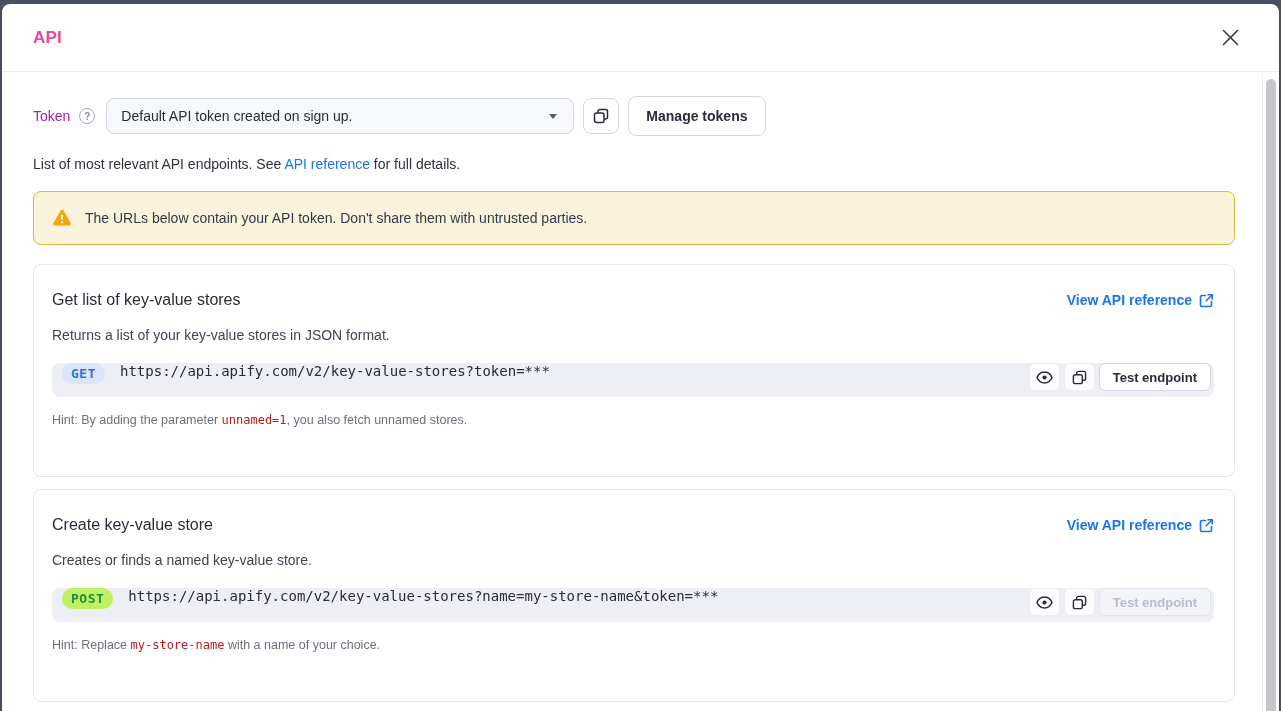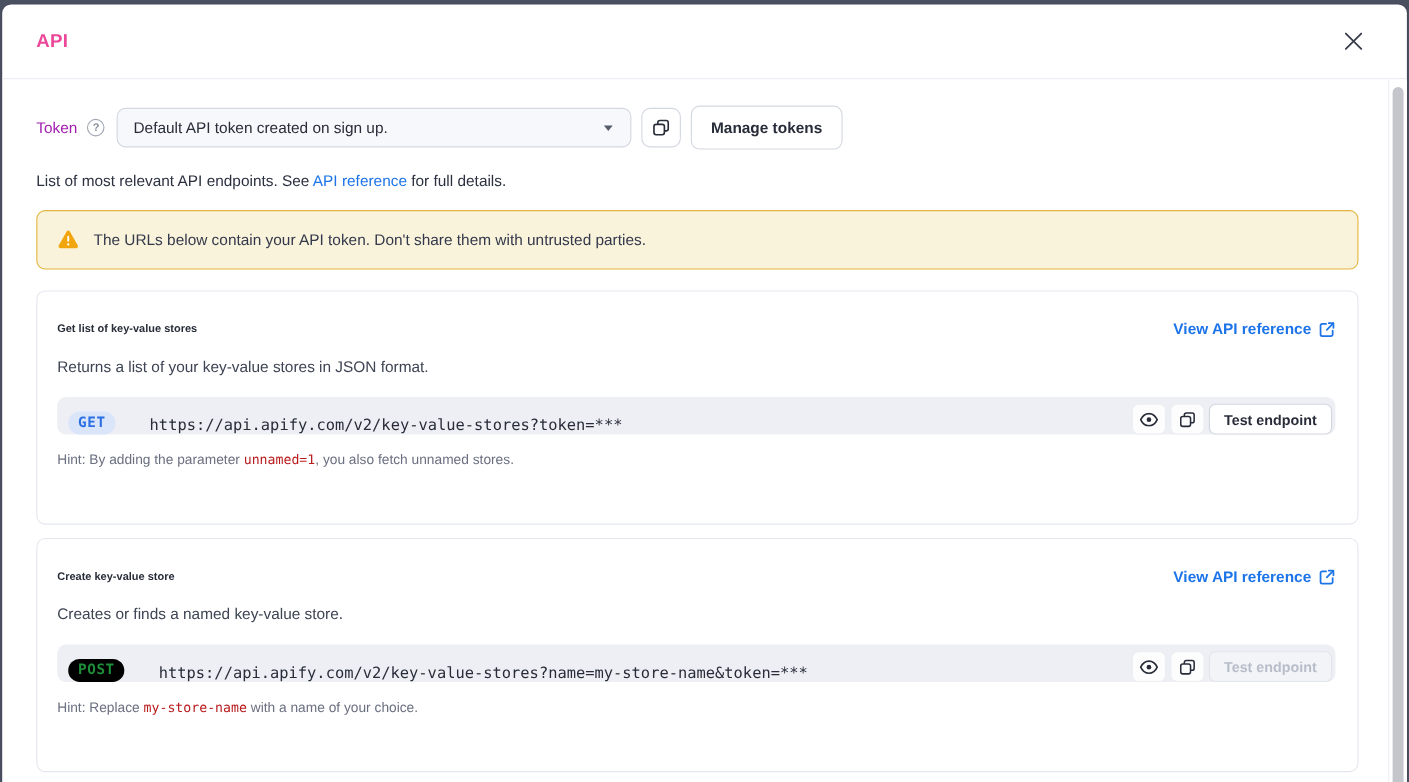--- a/index.html
+++ b/index.html
@@ -106,45 +106,44 @@
 
   .endpoint-card {
     border: 1px solid #e4e7ee;
     border-radius: 8px;
     padding: 26px 20px 24px 18px;
     min-height: 213px;
   }
   .endpoint-card.first { margin-top: 19px; }
   .endpoint-card.second { margin-top: 12px; }
   .card-head { display: flex; align-items: center; justify-content: space-between; }
-  .card-title { font-size: 10px; font-weight: 700; color: #272c38; }
+  .card-title { font-size: 16px; font-weight: 400; color: #272c38; }
   .ref-link {
     display: flex; align-items: center; gap: 7px;
     font-size: 14px; font-weight: 700; color: #1d74e8;
     text-decoration: none; cursor: pointer;
   }
   .card-desc { margin-top: 18px; font-size: 14px; color: #3e4454; }
   .endpoint-bar {
     margin-top: 20px;
     height: 34px;
     background: #edeff4;
     border-radius: 8px;
-    display: flex; align-items: flex-end;
+    display: flex; align-items: flex-start;
     padding: 0 3px 0 10px;
-    gap: 16px;
   }
   .method-pill {
     font-family: "DejaVu Sans Mono", monospace;
     font-size: 13px; font-weight: 700;
     padding: 3px 9px;
     border-radius: 20px;
     letter-spacing: .5px;
   }
   .method-get  { background: #dbe5fa; color: #2b6fe3; }
-  .method-post { background: #000000; color: #1e8f3a; }
+  .method-post { background: #bef264; color: #1e8f3a; }
   .endpoint-url {
     font-family: "DejaVu Sans Mono", monospace;
     font-size: 14px; color: #272c38;
     margin-left: 15px;
     flex: 1;
     white-space: nowrap; overflow: hidden;
   }
   .bar-actions { display: flex; align-items: center; gap: 4px; }
   .bar-icon-btn {
     width: 31px; height: 28px;

